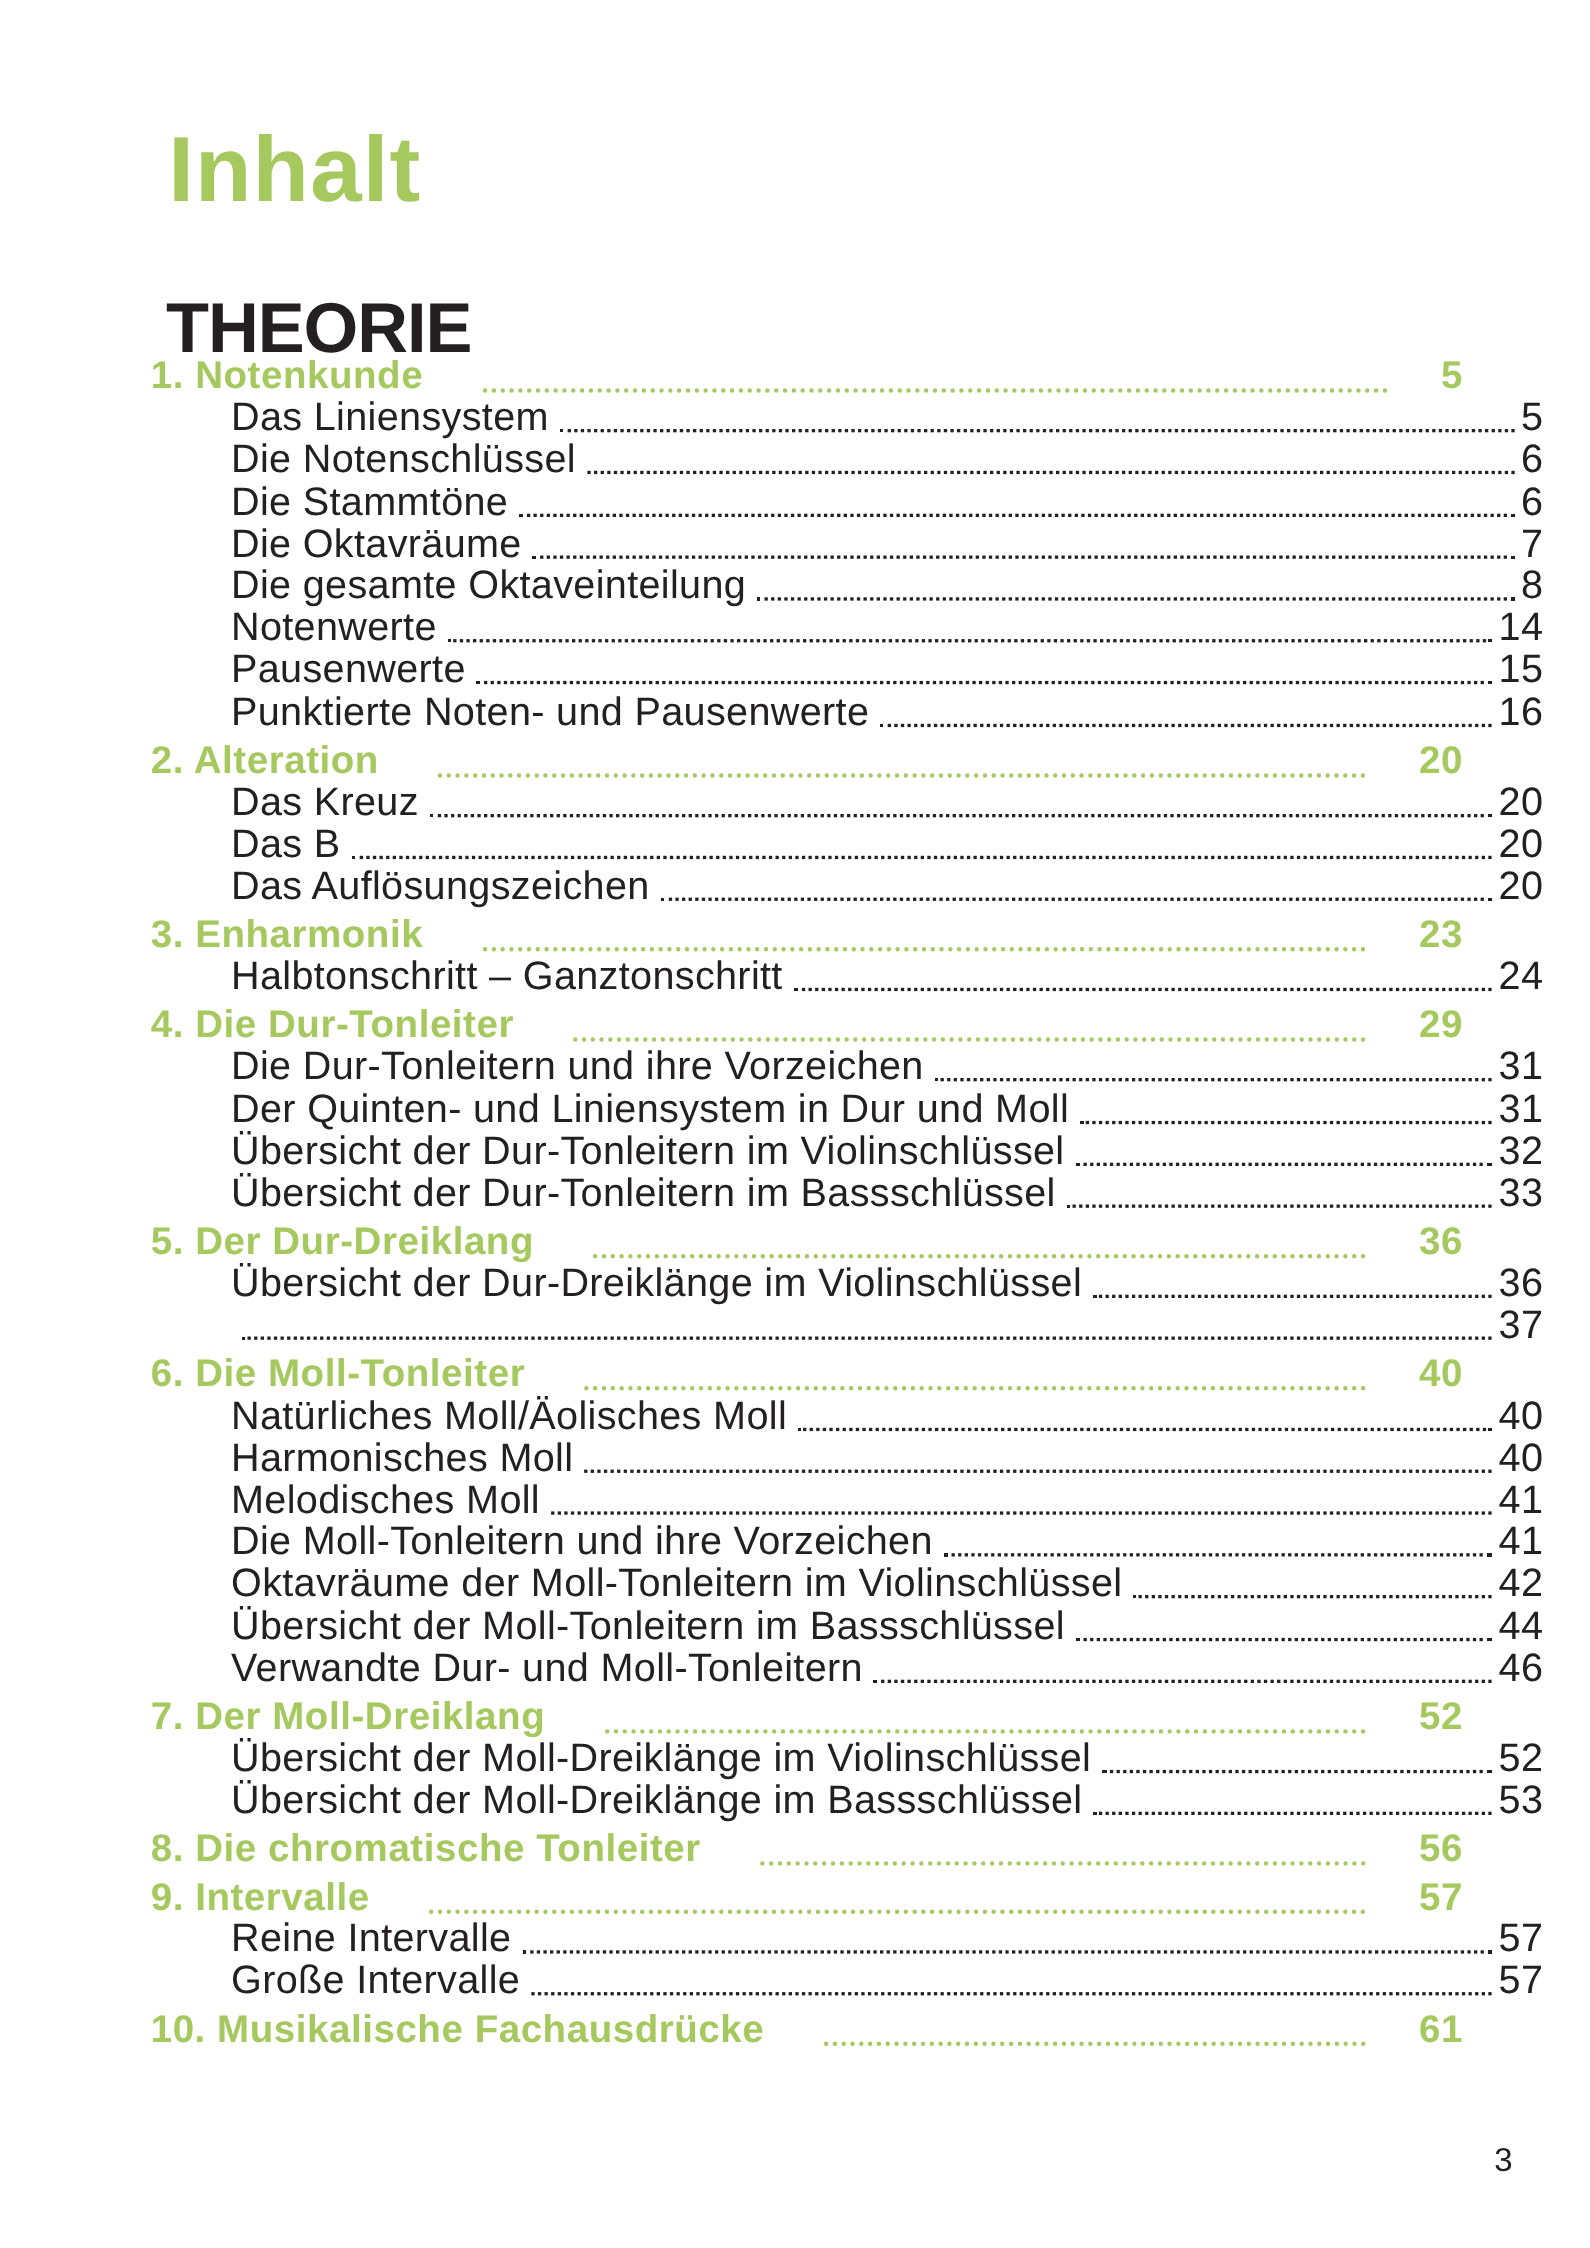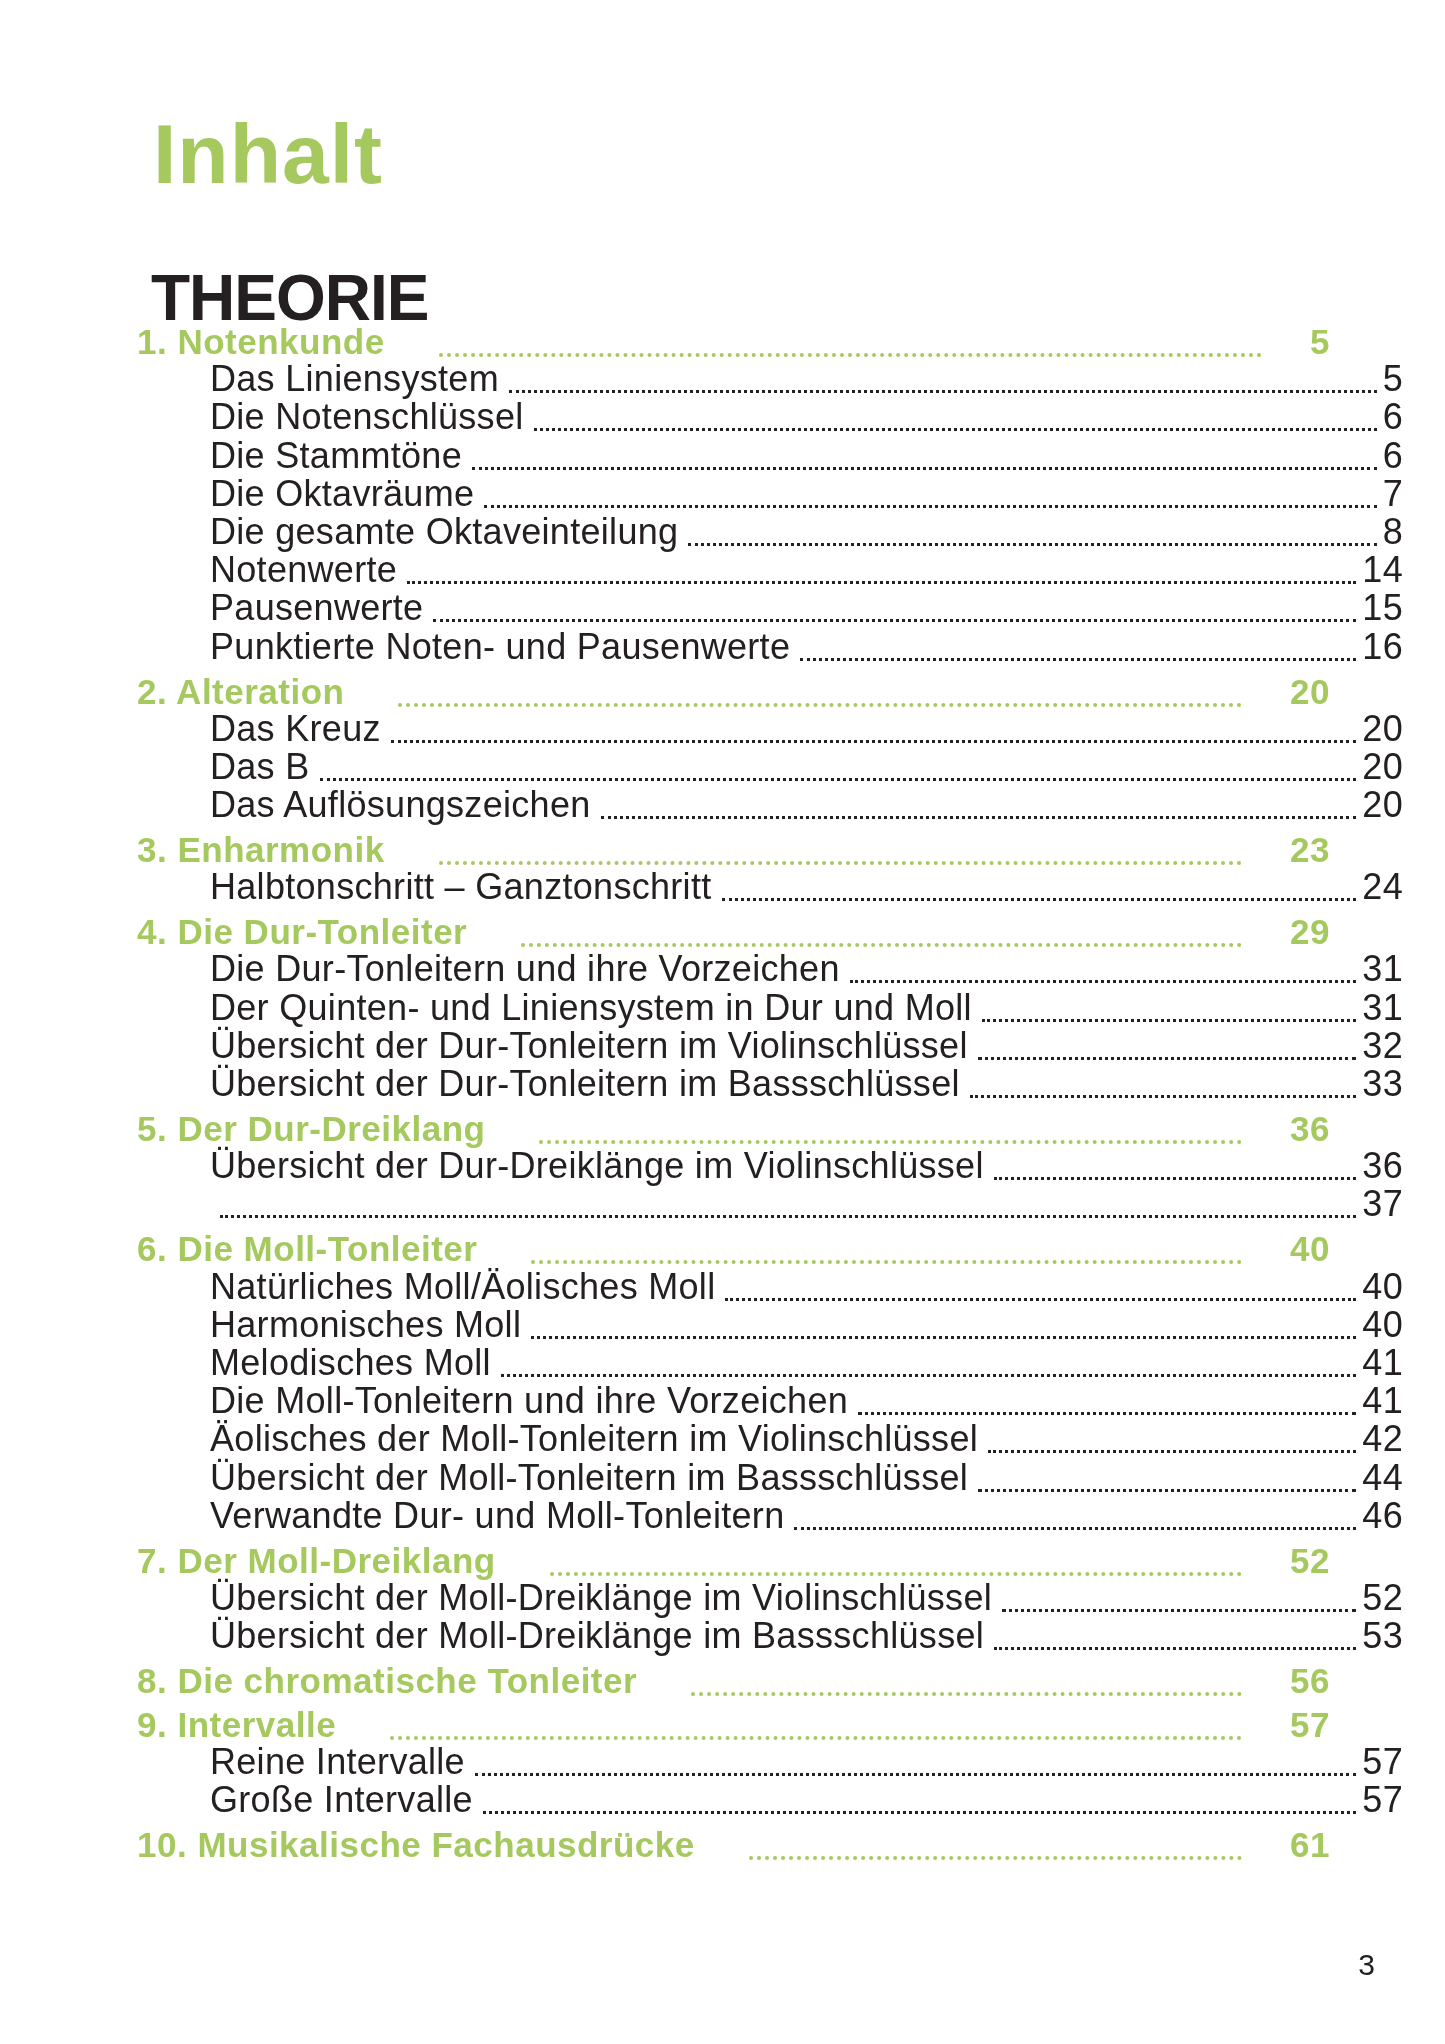--- a/index.html
+++ b/index.html
@@ -237,21 +237,21 @@
         <span class="label">Melodisches Moll</span>
         <span class="leader"></span>
         <span class="page">41</span>
       </div>
       <div class="row item">
         <span class="label">Die Moll-Tonleitern und ihre Vorzeichen</span>
         <span class="leader"></span>
         <span class="page">41</span>
       </div>
       <div class="row item">
-        <span class="label">Äolisches der Moll-Tonleitern im Violinschlüssel</span>
+        <span class="label">Oktavräume der Moll-Tonleitern im Violinschlüssel</span>
         <span class="leader"></span>
         <span class="page">42</span>
       </div>
       <div class="row item">
         <span class="label">Übersicht der Moll-Tonleitern im Bassschlüssel</span>
         <span class="leader"></span>
         <span class="page">44</span>
       </div>
       <div class="row item">
         <span class="label">Verwandte Dur- und Moll-Tonleitern</span>

